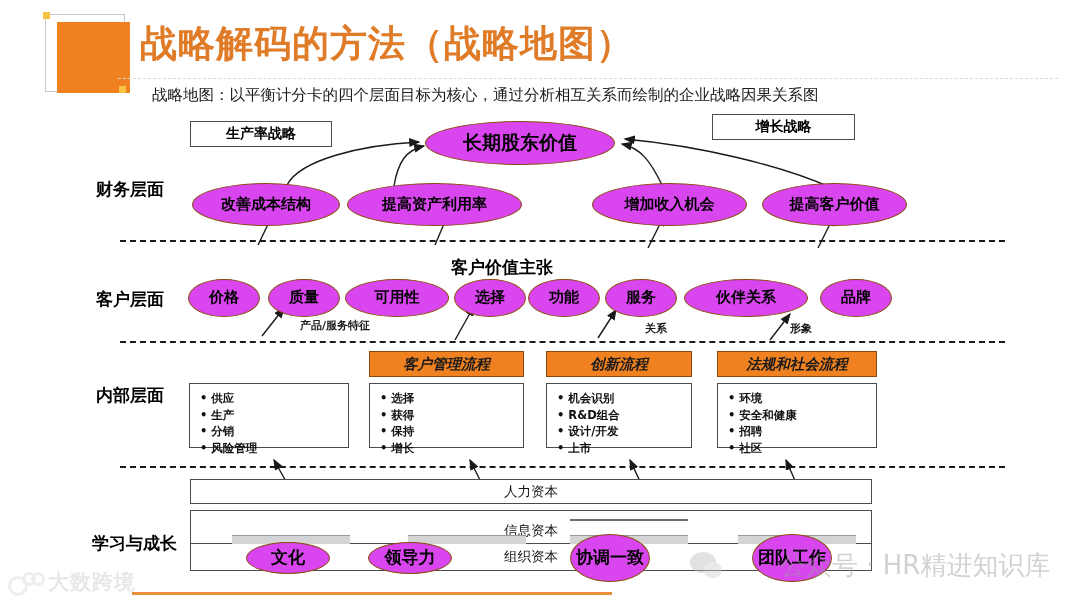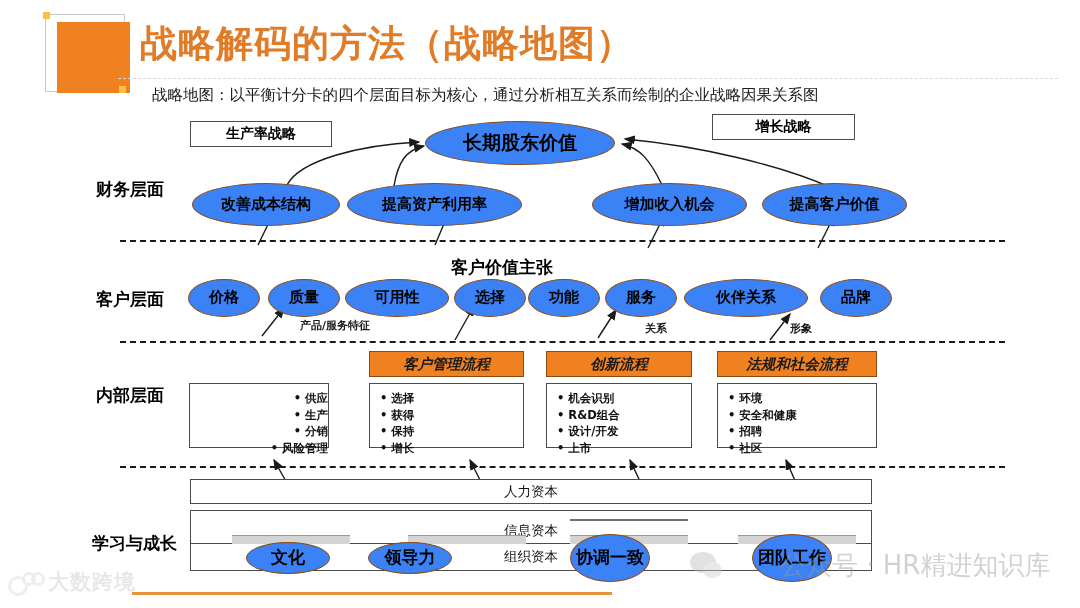--- a/index.html
+++ b/index.html
@@ -90,21 +90,21 @@
     justify-content: center;
     font-size: 14px;
     font-weight: bold;
     color: #000;
     font-family: "DejaVu Sans", sans-serif;
     box-sizing: border-box;
   }
   
   .ell {
     position: absolute;
-    background: #3b82f6;
+    background: #d946ef;
     border: 1.2px solid #8a4a10;
     border-radius: 50%;
     display: flex;
     align-items: center;
     justify-content: center;
     text-align: center;
     font-weight: bold;
     color: #000;
     box-sizing: border-box;
     font-family: "DejaVu Sans", sans-serif;
@@ -334,21 +334,21 @@
   <div class="ell cust" style="left:820px; top:279px; width:72px; height:38px;">品牌</div>
 
   <div class="caption" style="left:300px; top:318px;">产品/服务特征</div>
   <div class="caption" style="left:645px; top:321px;">关系</div>
   <div class="caption" style="left:790px; top:321px;">形象</div>
 
   <div class="sep" style="left:120px; top:341px; width:885px;"></div>
 
   <div class="layer-label" style="left:96px; top:384px;">内部层面</div>
 
-  <div class="proc-body" style="left:189px; top:383px; width:140px; height:65px;text-align:right;">
+  <div class="proc-body" style="left:189px; top:383px; width:160px; height:65px;">
     <div class="it">供应</div>
     <div class="it">生产</div>
     <div class="it">分销</div>
     <div class="it">风险管理</div>
   </div>
 
   <div class="proc-head" style="left:369px; top:351px; width:155px; height:26px;">客户管理流程</div>
   <div class="proc-body" style="left:369px; top:383px; width:155px; height:65px;">
     <div class="it">选择</div>
     <div class="it">获得</div>

